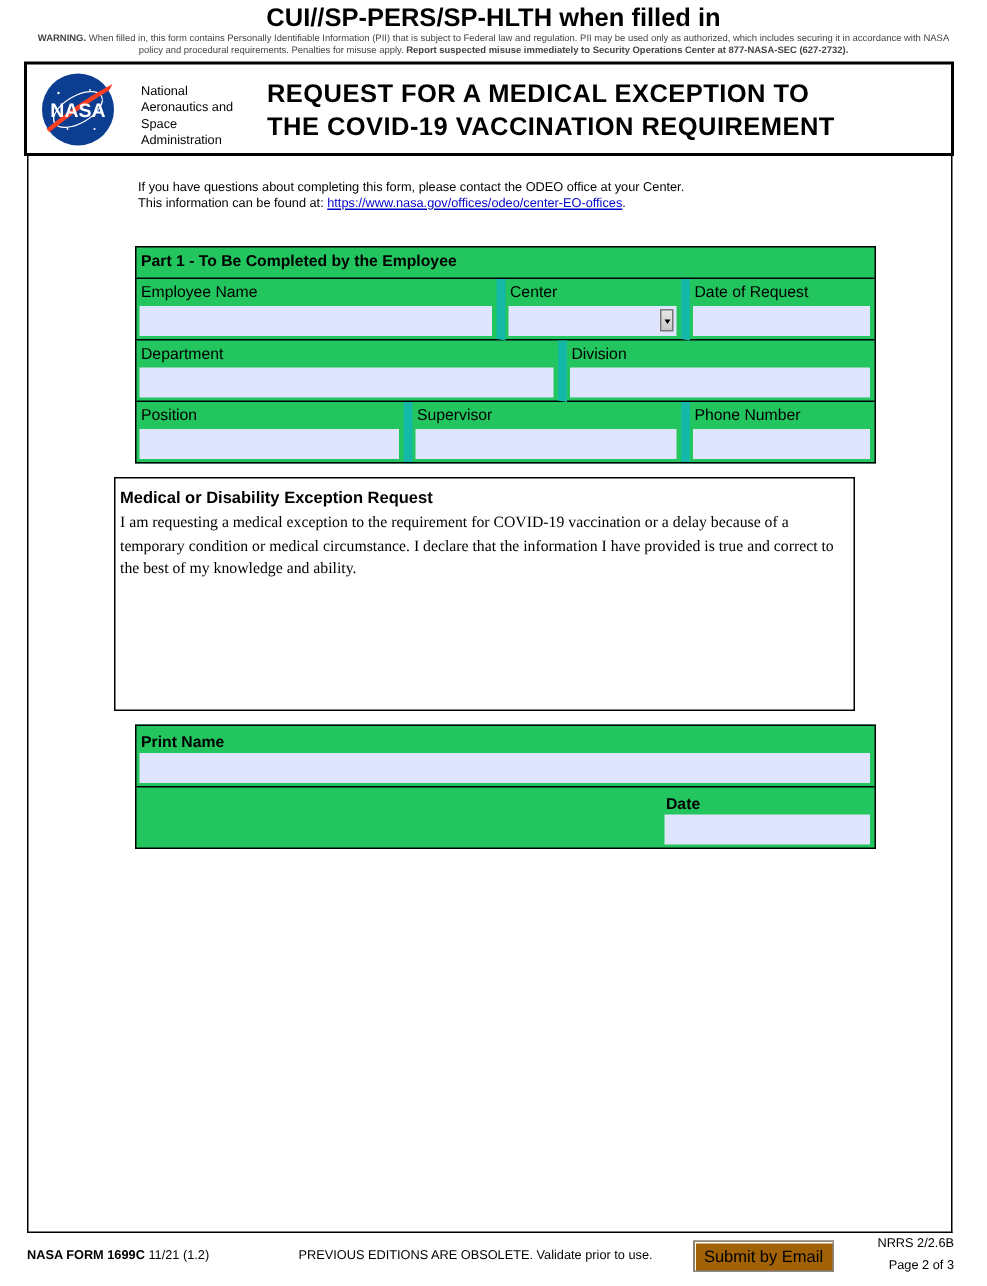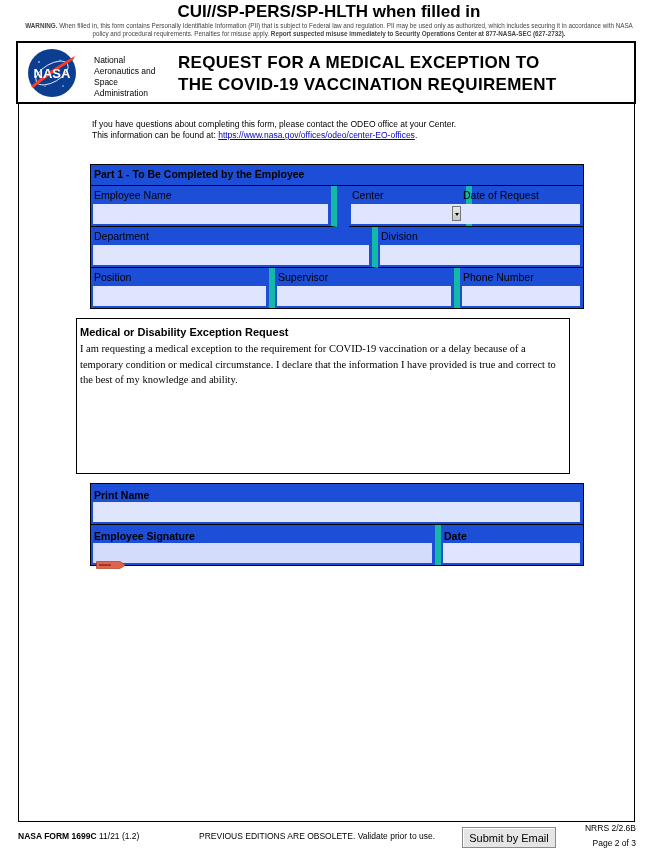--- a/index.html
+++ b/index.html
@@ -13,39 +13,39 @@
   .header-box { position: absolute; left: 16px; top: 41px; width: 620px; height: 63px; border: 2px solid #000; background: #fff; }
   .logo { position: absolute; left: 9px; top: 5px; width: 50px; height: 50px; }
   .agency { position: absolute; left: 76px; top: 12px; font-size: 8.5px; line-height: 11px; }
   .form-title { position: absolute; left: 160px; top: 9px; font-size: 17px; font-weight: bold; line-height: 22px; letter-spacing: 0.3px; }
 
   .page-frame { position: absolute; left: 18px; top: 103px; width: 617px; height: 719px; border-left: 1px solid #000; border-right: 1px solid #000; border-bottom: 1px solid #000; }
 
   .info { position: absolute; left: 92px; top: 119px; font-size: 8.5px; line-height: 11px; }
   .info a { color: #0000cc; text-decoration: underline; }
 
-  .tbl { position: absolute; left: 90px; border: 1px solid #000; background: #1d4ed8; }
+  .tbl { position: absolute; left: 90px; border: 1px solid #000; background: #22c55e; }
   .cell { position: absolute; border-right: 6px solid #14b8a6; border-bottom: 1px solid #000; }
   .cell .lbl { position: absolute; left: 3px; top: 3px; font-size: 10.5px; }
   .cell .fld { position: absolute; left: 2px; right: 3px; bottom: 2px; height: 20px; background: #dfe5fc; border: none; }
   .bold { font-weight: bold; }
 
   .dropbtn { position: absolute; right: 2px; bottom: 3px; width: 9px; height: 15px; background: linear-gradient(#e8e8e8,#c8c8c8); border: 1px solid #777; }
   .dropbtn::after { content: ""; position: absolute; left: 2px; top: 6px; border-left: 2px solid transparent; border-right: 2px solid transparent; border-top: 3px solid #000; }
 
   .med-box { position: absolute; left: 76px; top: 318px; width: 494px; height: 156px; border: 1px solid #000; }
   .med-box .h { position: absolute; left: 3px; top: 7px; font-size: 11px; font-weight: bold; }
   .med-box .p { position: absolute; left: 3px; top: 22px; width: 488px; font-family: "Liberation Serif", serif; font-size: 10.5px; line-height: 15.5px; }
 
   .sign-tag { position: absolute; left: 3px; top: 18px; width: 30px; height: 8px; }
 
   .footer-form { position: absolute; left: 18px; top: 831px; font-size: 8.5px; }
   .footer-form b { font-weight: bold; }
   .footer-prev { position: absolute; left: 199px; top: 831px; font-size: 8.5px; }
-  .submit-btn { position: absolute; left: 462px; top: 827px; width: 94px; height: 21px; background: #e5e5e5; border: 1px solid #8a8a8a; box-shadow: inset 1px 1px 0 #fff; font-family: "Liberation Sans", sans-serif; font-size: 11px; color: #000; cursor: pointer; }
+  .submit-btn { position: absolute; left: 462px; top: 827px; width: 94px; height: 21px; background: #a16207; border: 1px solid #8a8a8a; box-shadow: inset 1px 1px 0 #fff; font-family: "Liberation Sans", sans-serif; font-size: 11px; color: #000; cursor: pointer; }
   .nrrs { position: absolute; right: 22px; top: 823px; font-size: 8.5px; text-align: right; }
   .pageno { position: absolute; right: 22px; top: 838px; font-size: 8.5px; text-align: right; }
 </style>
 </head>
 <body>
 
 <div class="cui-title">CUI//SP-PERS/SP-HLTH when filled in</div>
 <div class="warning">
   <b>WARNING.</b><span> When filled in, this form contains Personally Identifiable Information (PII) that is subject to Federal law and regulation. PII may be used only as authorized, which includes securing it in accordance with NASA policy and procedural requirements. Penalties for misuse apply. </span><b>Report suspected misuse immediately to Security Operations Center at 877-NASA-SEC (627-2732).</b>
 </div>
@@ -82,21 +82,21 @@
 
 <div class="tbl" style="top:164px; width:494px; height:145px;">
   <div class="cell" style="left:0; top:0; width:492px; height:21px; border-right:none;">
     <span class="lbl bold" style="top:3px;">Part 1  - To Be Completed by the Employee</span>
   </div>
 
   <div class="cell" style="left:0; top:21px; width:246px; height:41px;">
     <span class="lbl">Employee Name</span>
     <input class="fld" value="" style="">
   </div>
-  <div class="cell" style="left:258px; top:21px; width:123px; height:41px;text-decoration:underline;">
+  <div class="cell" style="left:246px; top:21px; width:123px; height:41px;text-decoration:underline;">
     <span class="lbl">Center</span>
     <div class="fld">
       <span class="dropbtn"></span>
     </div>
   </div>
   <div class="cell" style="left:369px; top:21px; width:123px; height:41px; border-right:none;">
     <span class="lbl">Date of Request</span>
     <input class="fld" value="" style="">
   </div>
 
@@ -126,29 +126,20 @@
 <div class="med-box">
   <div class="h">Medical or Disability Exception Request</div>
   <div class="p">I am requesting a medical exception to the requirement for COVID-19 vaccination or a delay because of a temporary condition or medical circumstance. I declare that the information I have provided is true and correct to the best of my knowledge and ability.</div>
 </div>
 
 <div class="tbl" style="top:483px; width:494px; height:83px;padding-left:12px;">
   <div class="cell" style="left:0; top:0; width:492px; height:41px; border-right:none;">
     <span class="lbl bold" style="top:5px;">Print Name</span>
     <input class="fld" value="" style="">
   </div>
-  <div class="cell" style="left:0; top:41px; width:350px; height:40px; border-bottom:none;">
-    <span class="lbl bold" style="top:5px;">Employee Signature</span>
-    <div class="fld" style="background:#d4dcfb;">
-      <svg class="sign-tag" viewBox="0 0 30 8">
-        <path d="M0.5 0.5 H24 L29.5 4 L24 7.5 H0.5 Z" fill="#e2624a" stroke="#9b2f1e" stroke-width="0.6"></path>
-        <rect x="3" y="3.4" width="12" height="1.2" fill="#7a1a0e"></rect>
-      </svg>
-    </div>
-  </div>
   <div class="cell" style="left:350px; top:41px; width:142px; height:40px; border-right:none; border-bottom:none;">
     <span class="lbl bold" style="top:5px;">Date</span>
     <input class="fld" value="" style="">
   </div>
 </div>
 
 <div class="footer-form"><b>NASA FORM 1699C</b><span> 11/21 (1.2)</span></div>
 <div class="footer-prev">PREVIOUS EDITIONS ARE OBSOLETE. Validate prior to use.</div>
 <button class="submit-btn">Submit by Email</button>
 <div class="nrrs">NRRS 2/2.6B</div>

